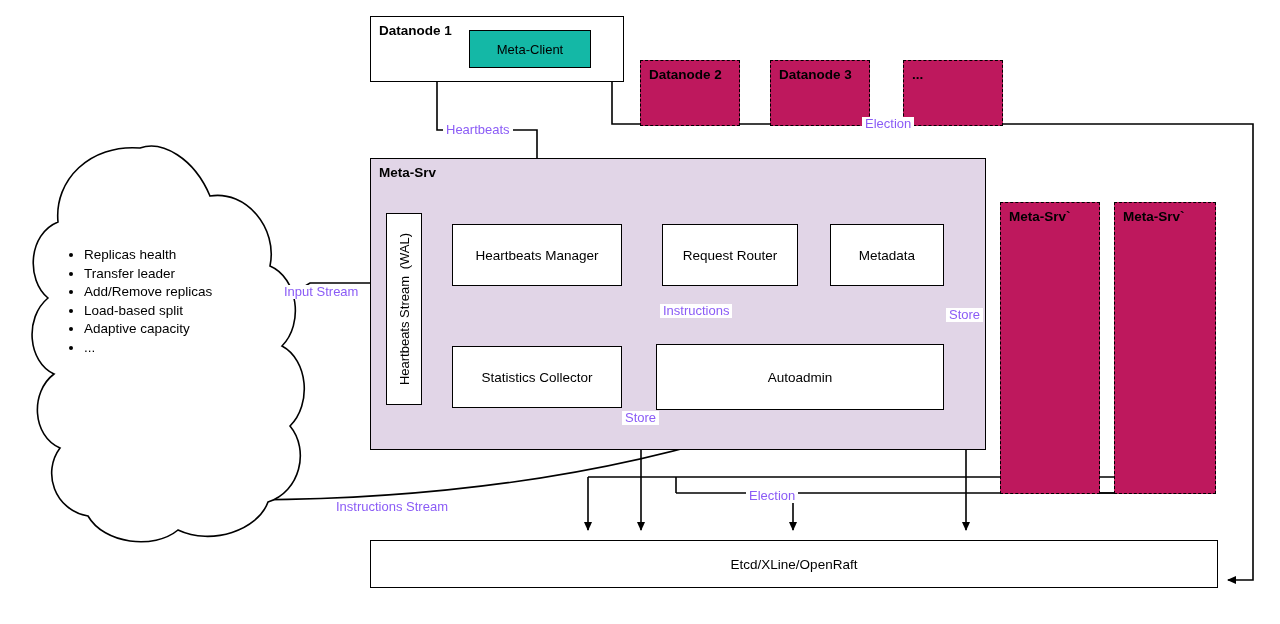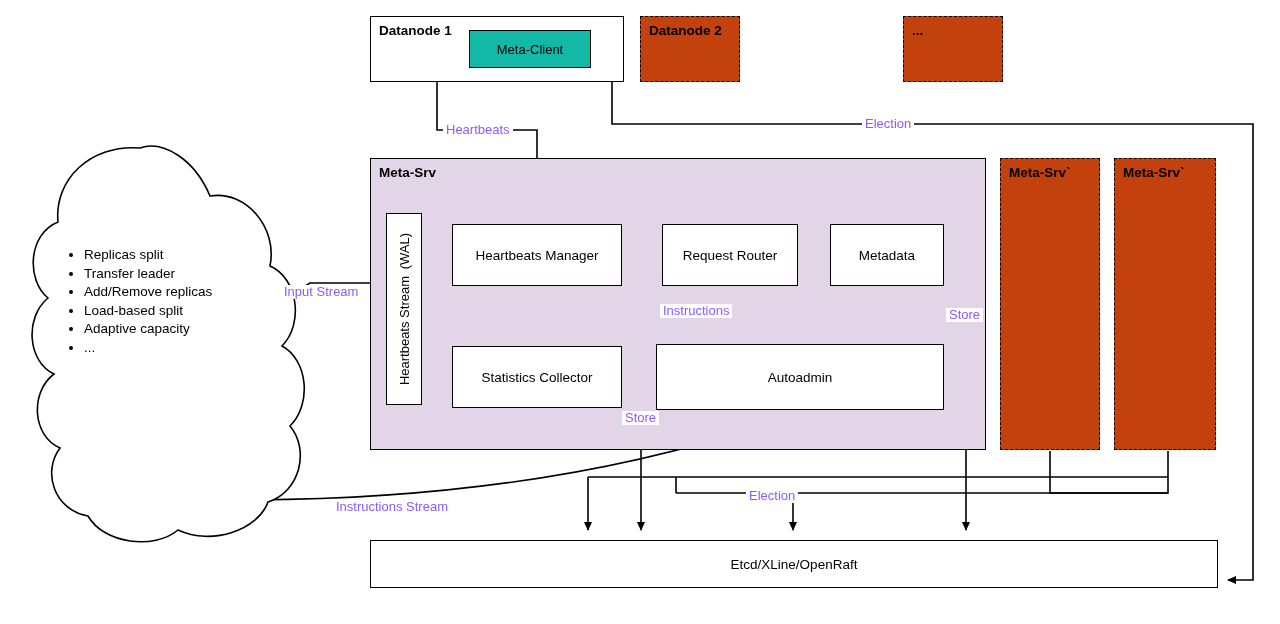--- a/index.html
+++ b/index.html
@@ -24,21 +24,22 @@
     text-align: center;
     font-size: 13.5px;
     color: #000000;
   }
   .solid {
     border: 1.6px solid #000000;
     background: #ffffff;
   }
   .dashed {
     border: 1.6px dashed #000000;
-    background: #c2410c;
+    background: #be185d;
+    margin-top: 44px;
   }
   .lbl-tl {
     align-items: flex-start;
     justify-content: flex-start;
     padding: 6px 8px;
     font-weight: bold;
     font-size: 13.5px;
   }
   .metasrv-panel {
     background: #e1d5e7;
@@ -139,20 +140,23 @@
   </div>
 
   <div class="box purple-box" style="left:469px; top:30px; width:122px; height:38px; font-size:13px;">
     <span>Meta-Client</span>
   </div>
 
   <div class="box dashed lbl-tl" style="left:640px; top:16px; width:100px; height:66px;">
     <span>Datanode 2</span>
   </div>
 
+  <div class="box dashed lbl-tl" style="left:770px; top:16px; width:100px; height:66px;">
+    <span>Datanode 3</span>
+  </div>
 
   <div class="box dashed lbl-tl" style="left:903px; top:16px; width:100px; height:66px;">
     <span>...</span>
   </div>
 
   <div class="box metasrv-panel lbl-tl" style="left:370px; top:158px; width:616px; height:292px;">
     <span>Meta-Srv</span>
   </div>
 
   <div class="box solid" style="left:386px; top:213px; width:36px; height:192px; flex-direction:column;">
@@ -196,21 +200,21 @@
     <path d="M120,18 C70,14 34,50 38,92 C8,104 6,150 28,168
              C4,188 8,232 34,244 C10,262 12,306 40,318
              C22,342 34,380 68,386 C84,414 134,420 158,400
              C192,416 238,400 248,372 C280,362 290,320 270,296
              C292,274 288,230 262,216 C284,194 278,148 250,136
              C258,98 226,60 190,66 C174,28 142,10 120,18 Z" fill="#ffffff" stroke="#000000" stroke-width="1.6"></path>
   </svg>
 
   <div class="cloud-text">
     <ul class="cloud-list">
-      <li>Replicas split</li>
+      <li>Replicas health</li>
       <li>Transfer leader</li>
       <li>Add/Remove replicas</li>
       <li>Load-based split</li>
       <li>Adaptive capacity</li>
       <li>...</li>
     </ul>
   </div>
 
   <div class="edge-label" style="left:443px; top:123px;">Heartbeats</div>
 

